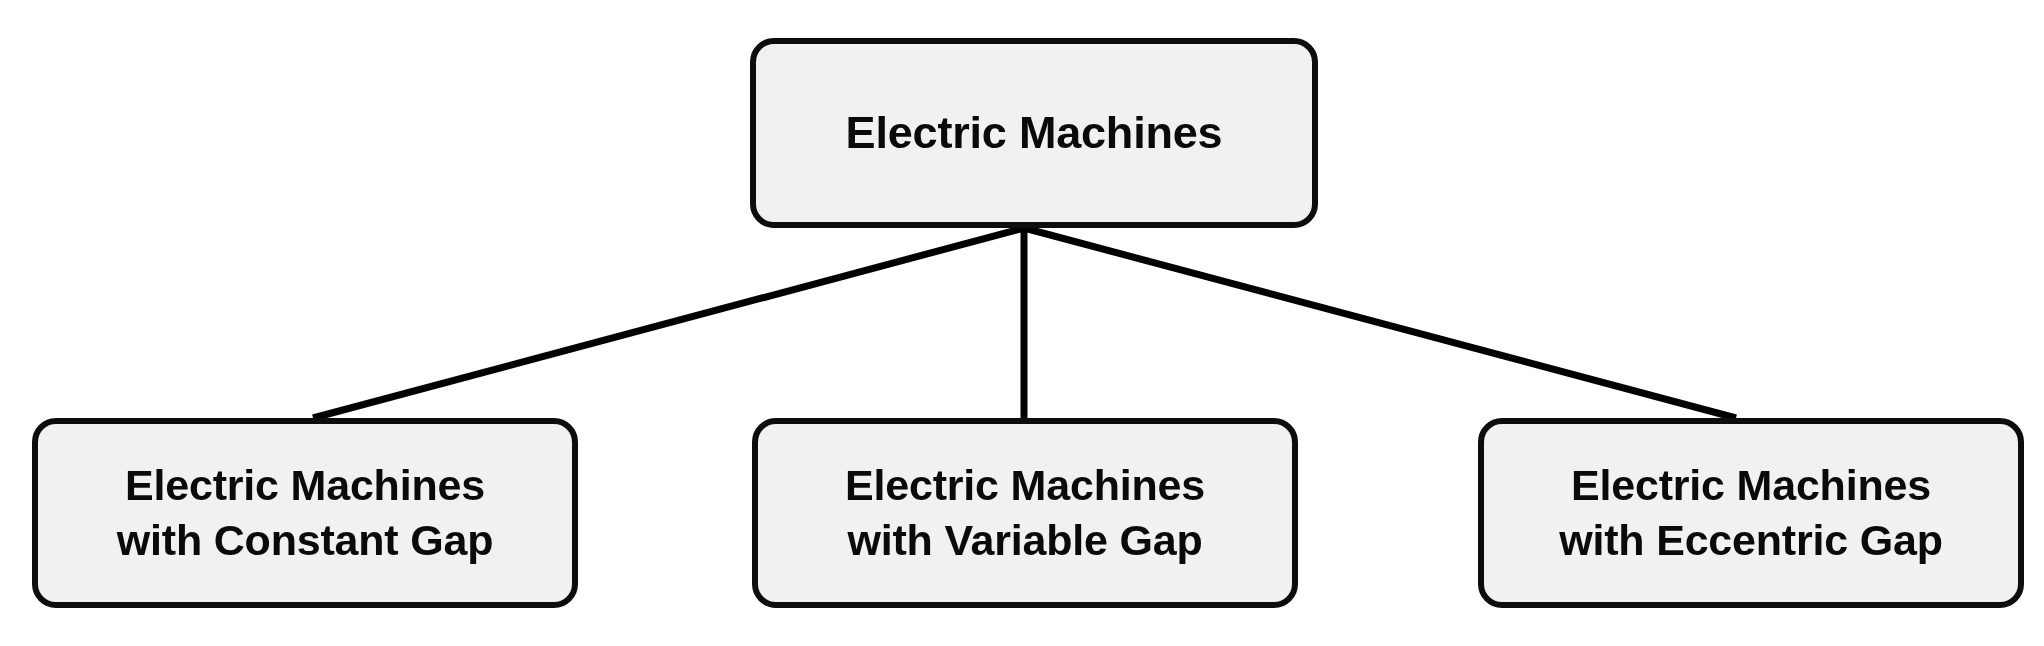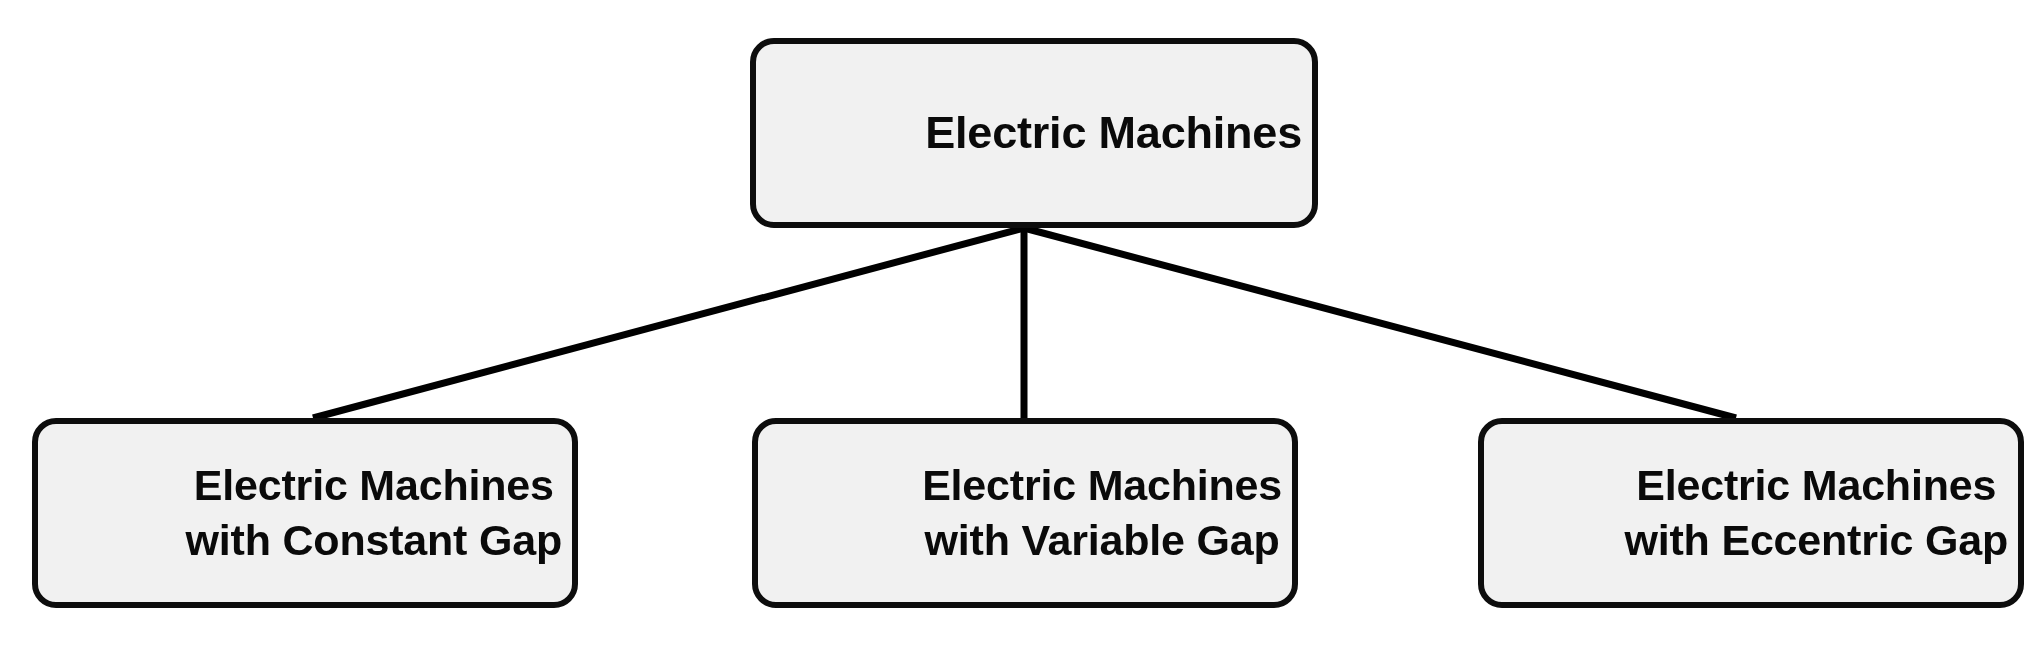--- a/index.html
+++ b/index.html
@@ -29,21 +29,21 @@
   }
   .node {
     position: absolute;
     z-index: 2;
     box-sizing: border-box;
     background: #f1f1f1;
     border: 6px solid #0d0d0d;
     border-radius: 24px;
     display: flex;
     align-items: center;
-    justify-content: flex-end;
+    justify-content: center;
     text-align: center;
   }
   .node-label {
     font-family: "Liberation Sans", sans-serif;
     font-weight: bold;
     color: #0a0a0a;
     line-height: 1.28;
     letter-spacing: -0.2px;
     white-space: pre-line;
     padding: 0 10px;

